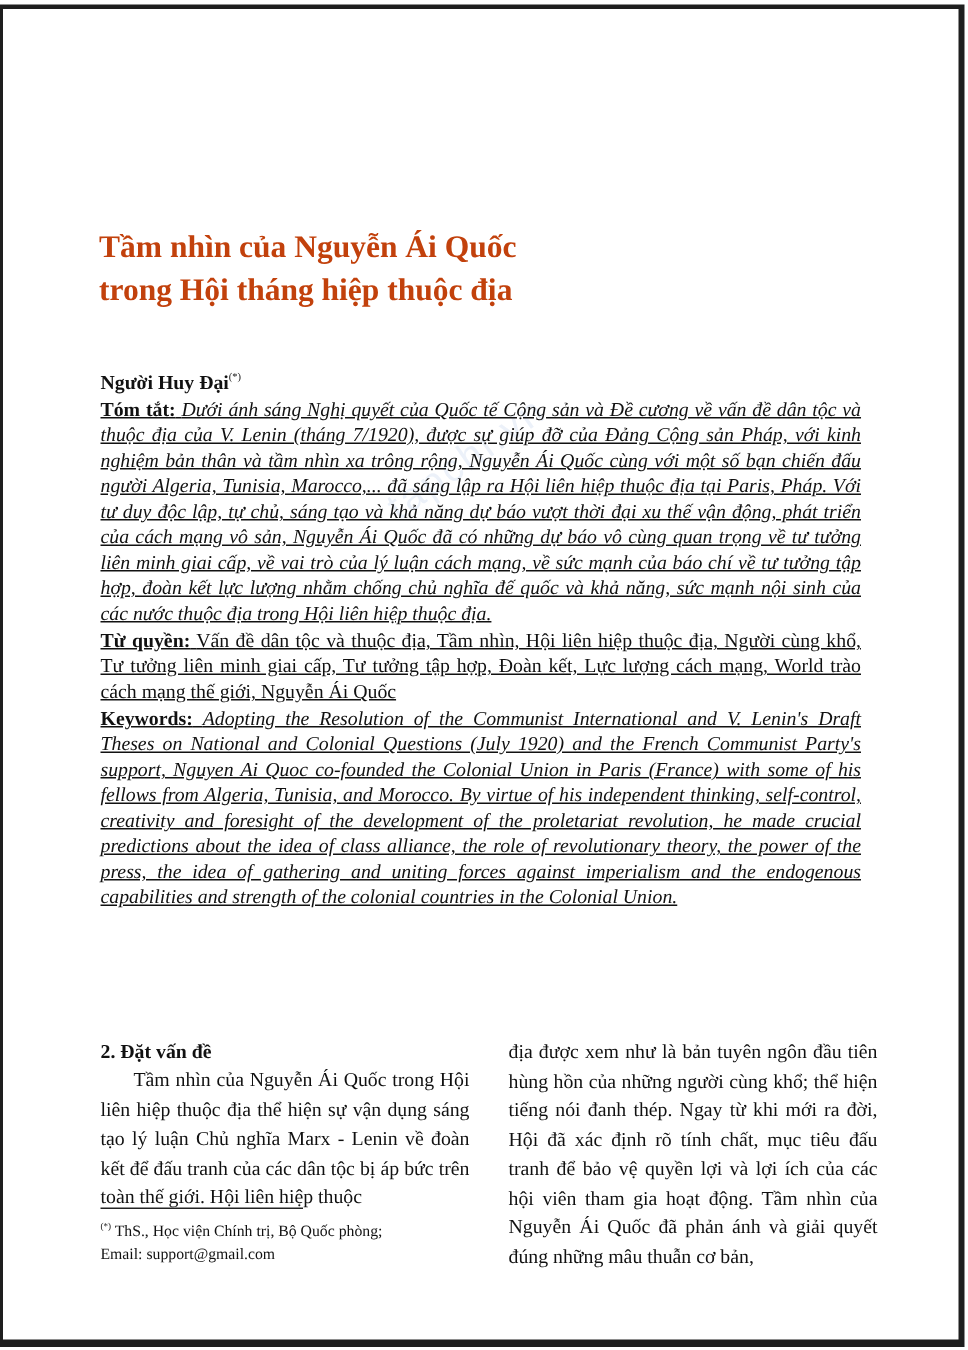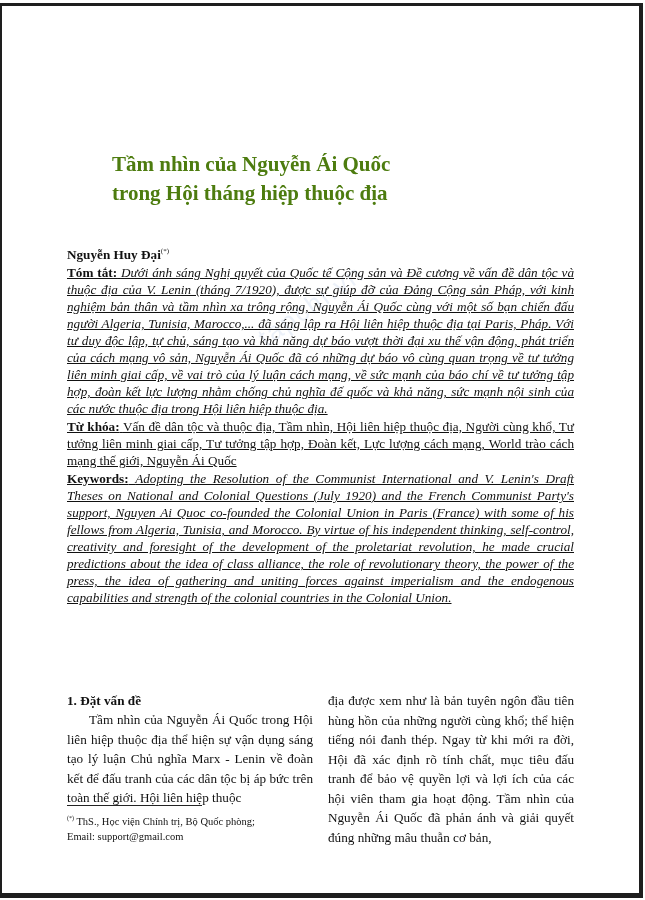--- a/index.html
+++ b/index.html
@@ -16,22 +16,21 @@
     .watermark {
       position: absolute; left: 250px; top: 290px;
       transform: rotate(-35deg);
       font-family: "Liberation Sans", sans-serif; font-size: 26px;
       color: rgba(150, 180, 220, 0.18); letter-spacing: 2px; pointer-events: none;
     }
 
     .title {
       position: absolute; left: 66px; top: 150px; width: 500px;
       font-family: "Liberation Serif", serif; font-weight: bold; font-size: 21px; line-height: 29px;
-      color: #4d7c0f;
-      margin-left: 46px;
+      color: #c2410c;
     }
 
     .content {
       position: absolute; left: 67px; top: 243px; width: 507px;
       font-size: 13.2px; line-height: 17px; text-align: justify;
     }
     .author { font-weight: bold; font-size: 13.2px; margin-bottom: 1px; }
     .author sup { font-size: 7px; font-weight: normal; vertical-align: 6px; }
     .para { margin-bottom: 0; text-decoration: underline; }
     .label { font-weight: bold; font-style: normal; }
@@ -39,21 +38,21 @@
     .block { margin-bottom: 1px; }
 
     .col-left {
       position: absolute; left: 67px; top: 691px; width: 246px;
       font-size: 13.2px; line-height: 19.5px; text-align: justify;
     }
     .section-heading { font-weight: bold; font-size: 13.2px; line-height: 19px; }
     .indent { text-indent: 22px; }
 
     .col-right {
-      position: absolute; left: 328px; top: 691px; width: 246px;
+      position: absolute; left: 339px; top: 691px; width: 246px;
       font-size: 13.2px; line-height: 19.5px; text-align: justify;
     }
 
     .footnote-rule {
       position: absolute; left: 67px; top: 805px; width: 135px; height: 1px; background: #222;
     }
     .footnote {
       position: absolute; left: 67px; top: 811px; width: 250px;
       font-size: 10.5px; line-height: 15px;
     }
@@ -66,42 +65,42 @@
 
 <div class="watermark">tapchi.vn</div>
 
 <h1 class="title">
   <span>Tầm nhìn của Nguyễn Ái Quốc</span><br>
   <span>trong Hội tháng hiệp thuộc địa</span>
 </h1>
 
 <div class="content">
   <div class="author">
-    <span>Nguyễn Huy Đại</span><sup>(*)</sup>
+    <span>Người Huy Đại</span><sup>(*)</sup>
   </div>
 
   <p class="para block">
     <span class="label">Tóm tắt:</span>
     <span class="italic">Dưới ánh sáng Nghị quyết của Quốc tế Cộng sản và Đề cương về vấn đề dân tộc và thuộc địa của V. Lenin (tháng 7/1920), được sự giúp đỡ của Đảng Cộng sản Pháp, với kinh nghiệm bản thân và tầm nhìn xa trông rộng, Nguyễn Ái Quốc cùng với một số bạn chiến đấu người Algeria, Tunisia, Marocco,... đã sáng lập ra Hội liên hiệp thuộc địa tại Paris, Pháp. Với tư duy độc lập, tự chủ, sáng tạo và khả năng dự báo vượt thời đại xu thế vận động, phát triển của cách mạng vô sản, Nguyễn Ái Quốc đã có những dự báo vô cùng quan trọng về tư tưởng liên minh giai cấp, về vai trò của lý luận cách mạng, về sức mạnh của báo chí về tư tưởng tập hợp, đoàn kết lực lượng nhằm chống chủ nghĩa đế quốc và khả năng, sức mạnh nội sinh của các nước thuộc địa trong Hội liên hiệp thuộc địa.</span>
   </p>
 
   <p class="para block">
-    <span class="label">Từ khóa:</span>
+    <span class="label">Từ quyền:</span>
     <span>Vấn đề dân tộc và thuộc địa, Tầm nhìn, Hội liên hiệp thuộc địa, Người cùng khổ, Tư tưởng liên minh giai cấp, Tư tưởng tập hợp, Đoàn kết, Lực lượng cách mạng, World trào cách mạng thế giới, Nguyễn Ái Quốc</span>
   </p>
 
   <p class="para block">
     <span class="label">Keywords:</span>
     <span class="italic">Adopting the Resolution of the Communist International and V. Lenin's Draft Theses on National and Colonial Questions (July 1920) and the French Communist Party's support, Nguyen Ai Quoc co-founded the Colonial Union in Paris (France) with some of his fellows from Algeria, Tunisia, and Morocco. By virtue of his independent thinking, self-control, creativity and foresight of the development of the proletariat revolution, he made crucial predictions about the idea of class alliance, the role of revolutionary theory, the power of the press, the idea of gathering and uniting forces against imperialism and the endogenous capabilities and strength of the colonial countries in the Colonial Union.</span>
   </p>
 
 </div>
 
 <div class="col-left">
-  <h2 class="section-heading">1. Đặt vấn đề</h2>
+  <h2 class="section-heading">2. Đặt vấn đề</h2>
   <p class="indent">Tầm nhìn của Nguyễn Ái Quốc trong Hội liên hiệp thuộc địa thể hiện sự vận dụng sáng tạo lý luận Chủ nghĩa Marx - Lenin về đoàn kết để đấu tranh của các dân tộc bị áp bức trên toàn thế giới. Hội liên hiệp thuộc</p>
 </div>
 
 <div class="col-right">
   <p>địa được xem như là bản tuyên ngôn đầu tiên hùng hồn của những người cùng khổ; thể hiện tiếng nói đanh thép. Ngay từ khi mới ra đời, Hội đã xác định rõ tính chất, mục tiêu đấu tranh để bảo vệ quyền lợi và lợi ích của các hội viên tham gia hoạt động. Tầm nhìn của Nguyễn Ái Quốc đã phản ánh và giải quyết đúng những mâu thuẫn cơ bản,</p>
 </div>
 
 <div class="footnote-rule"></div>
 <div class="footnote">
   <sup>(*)</sup>

